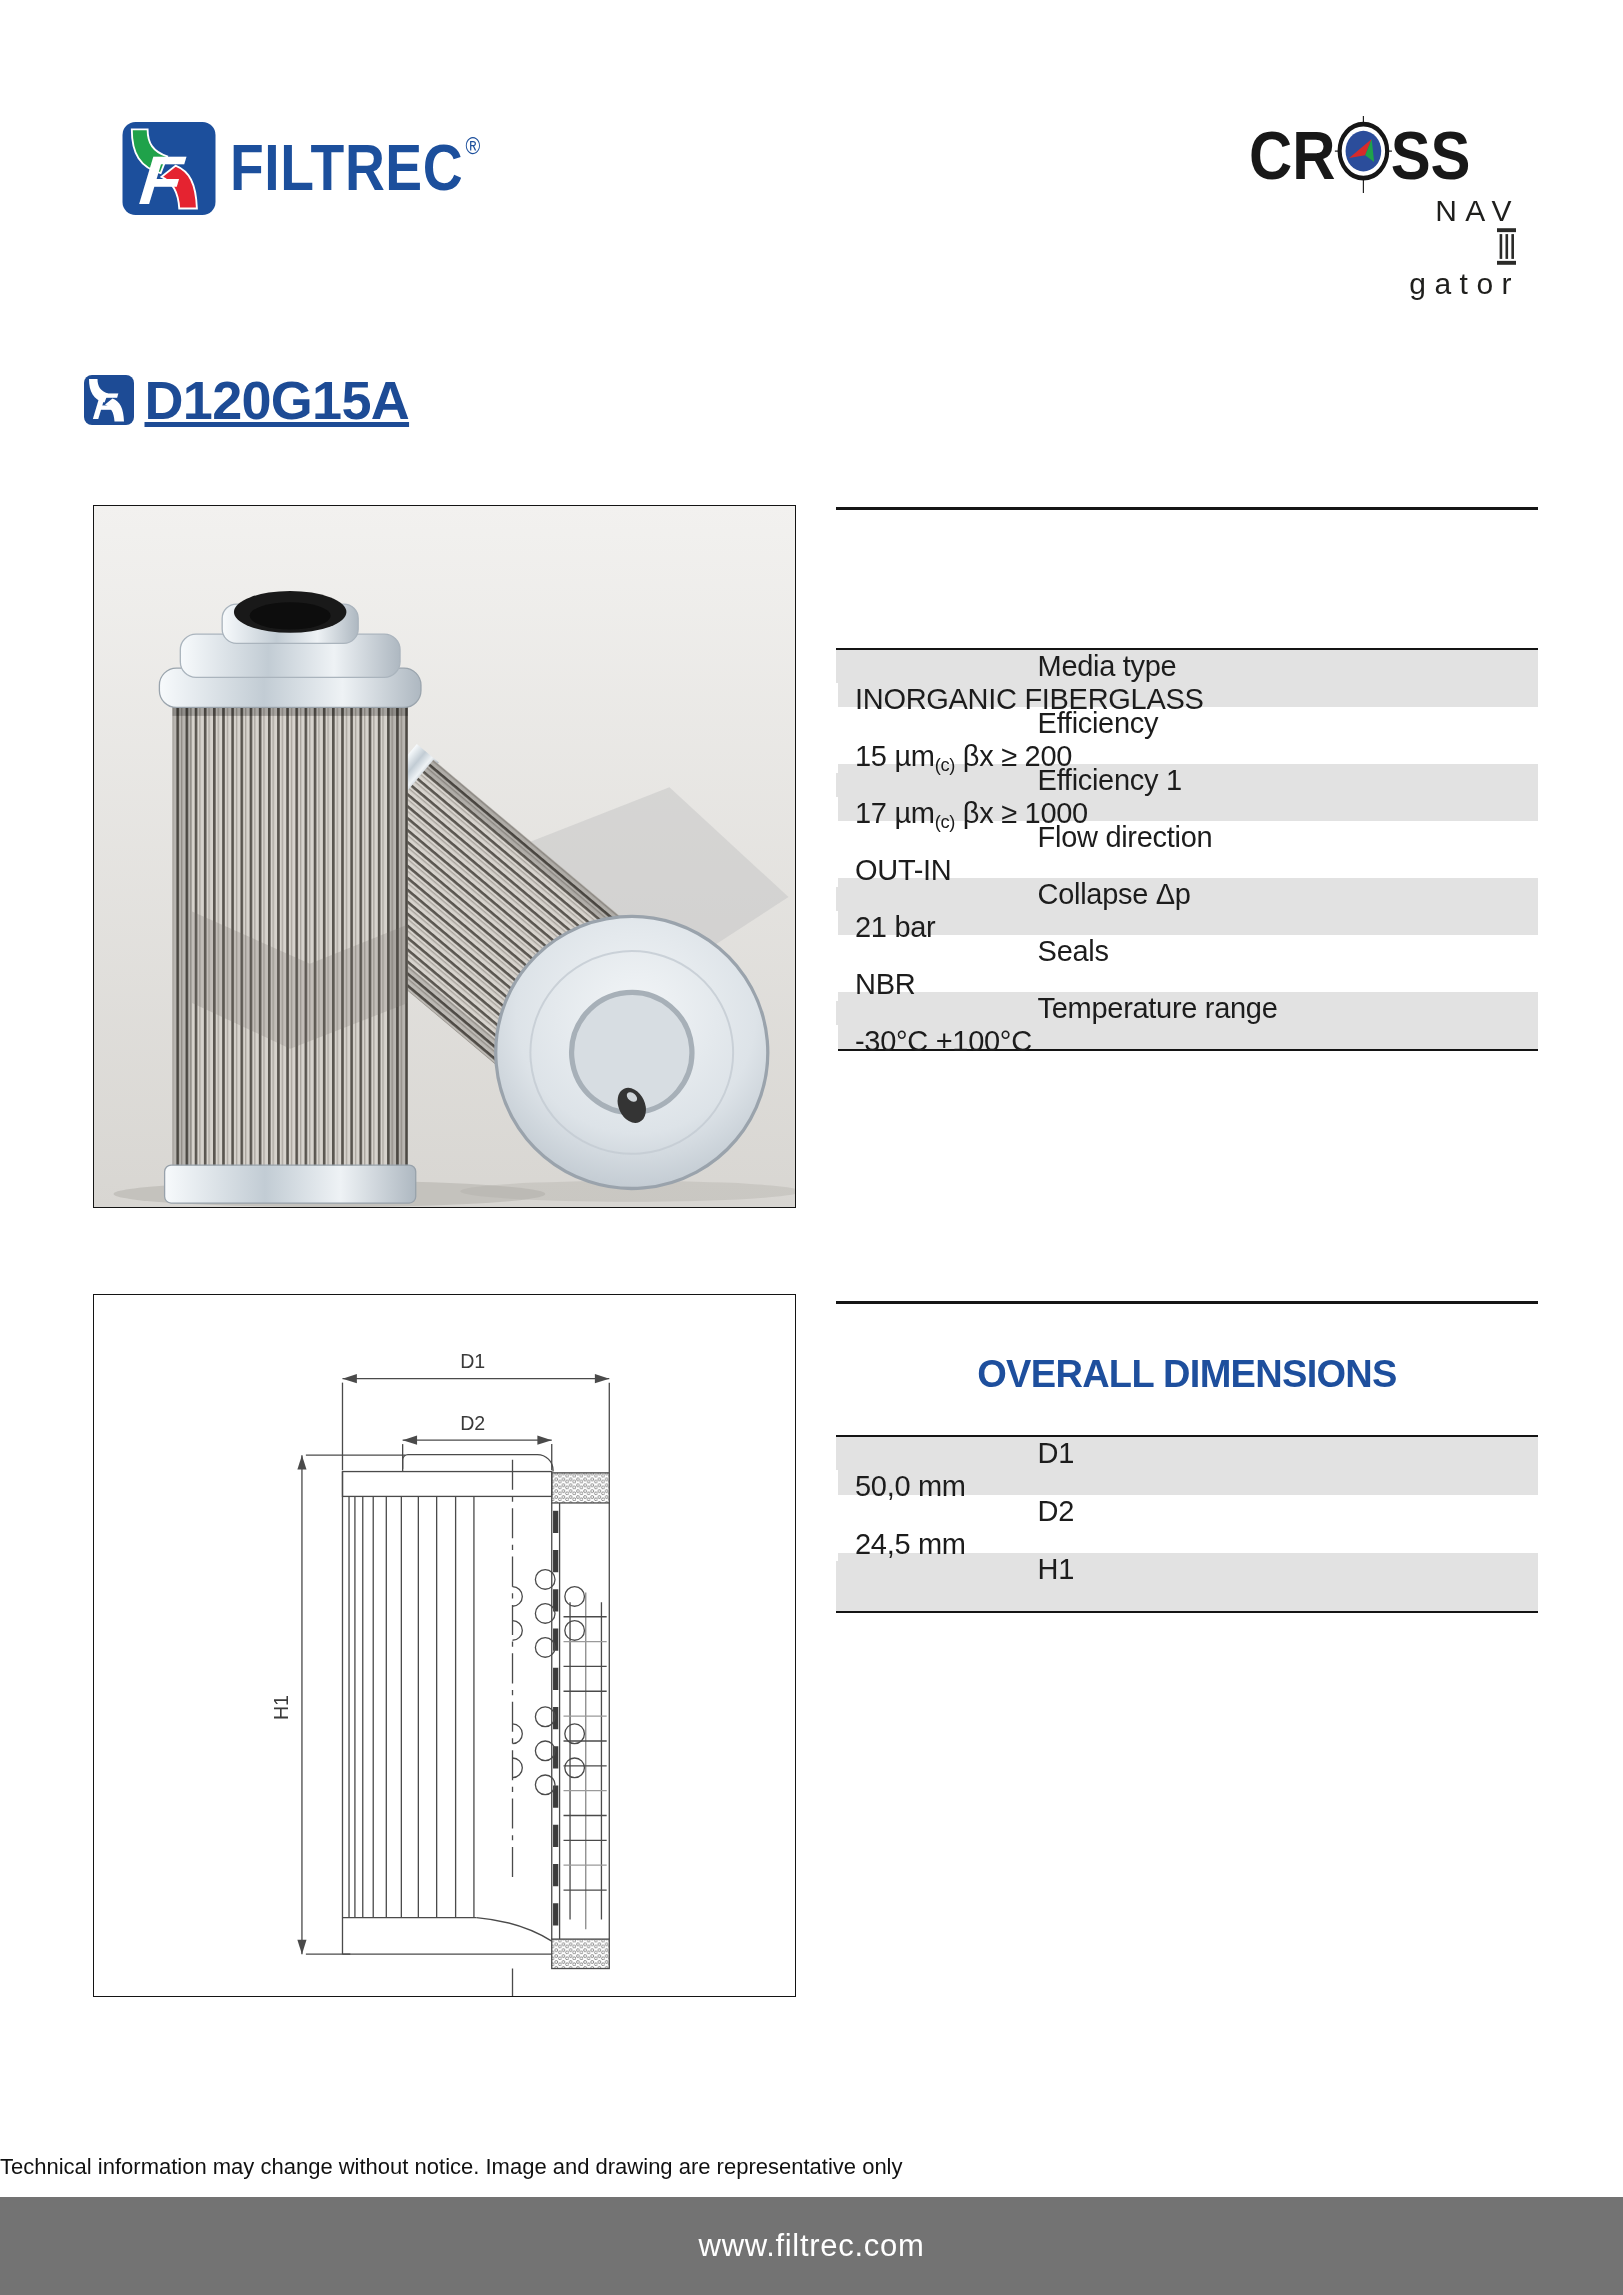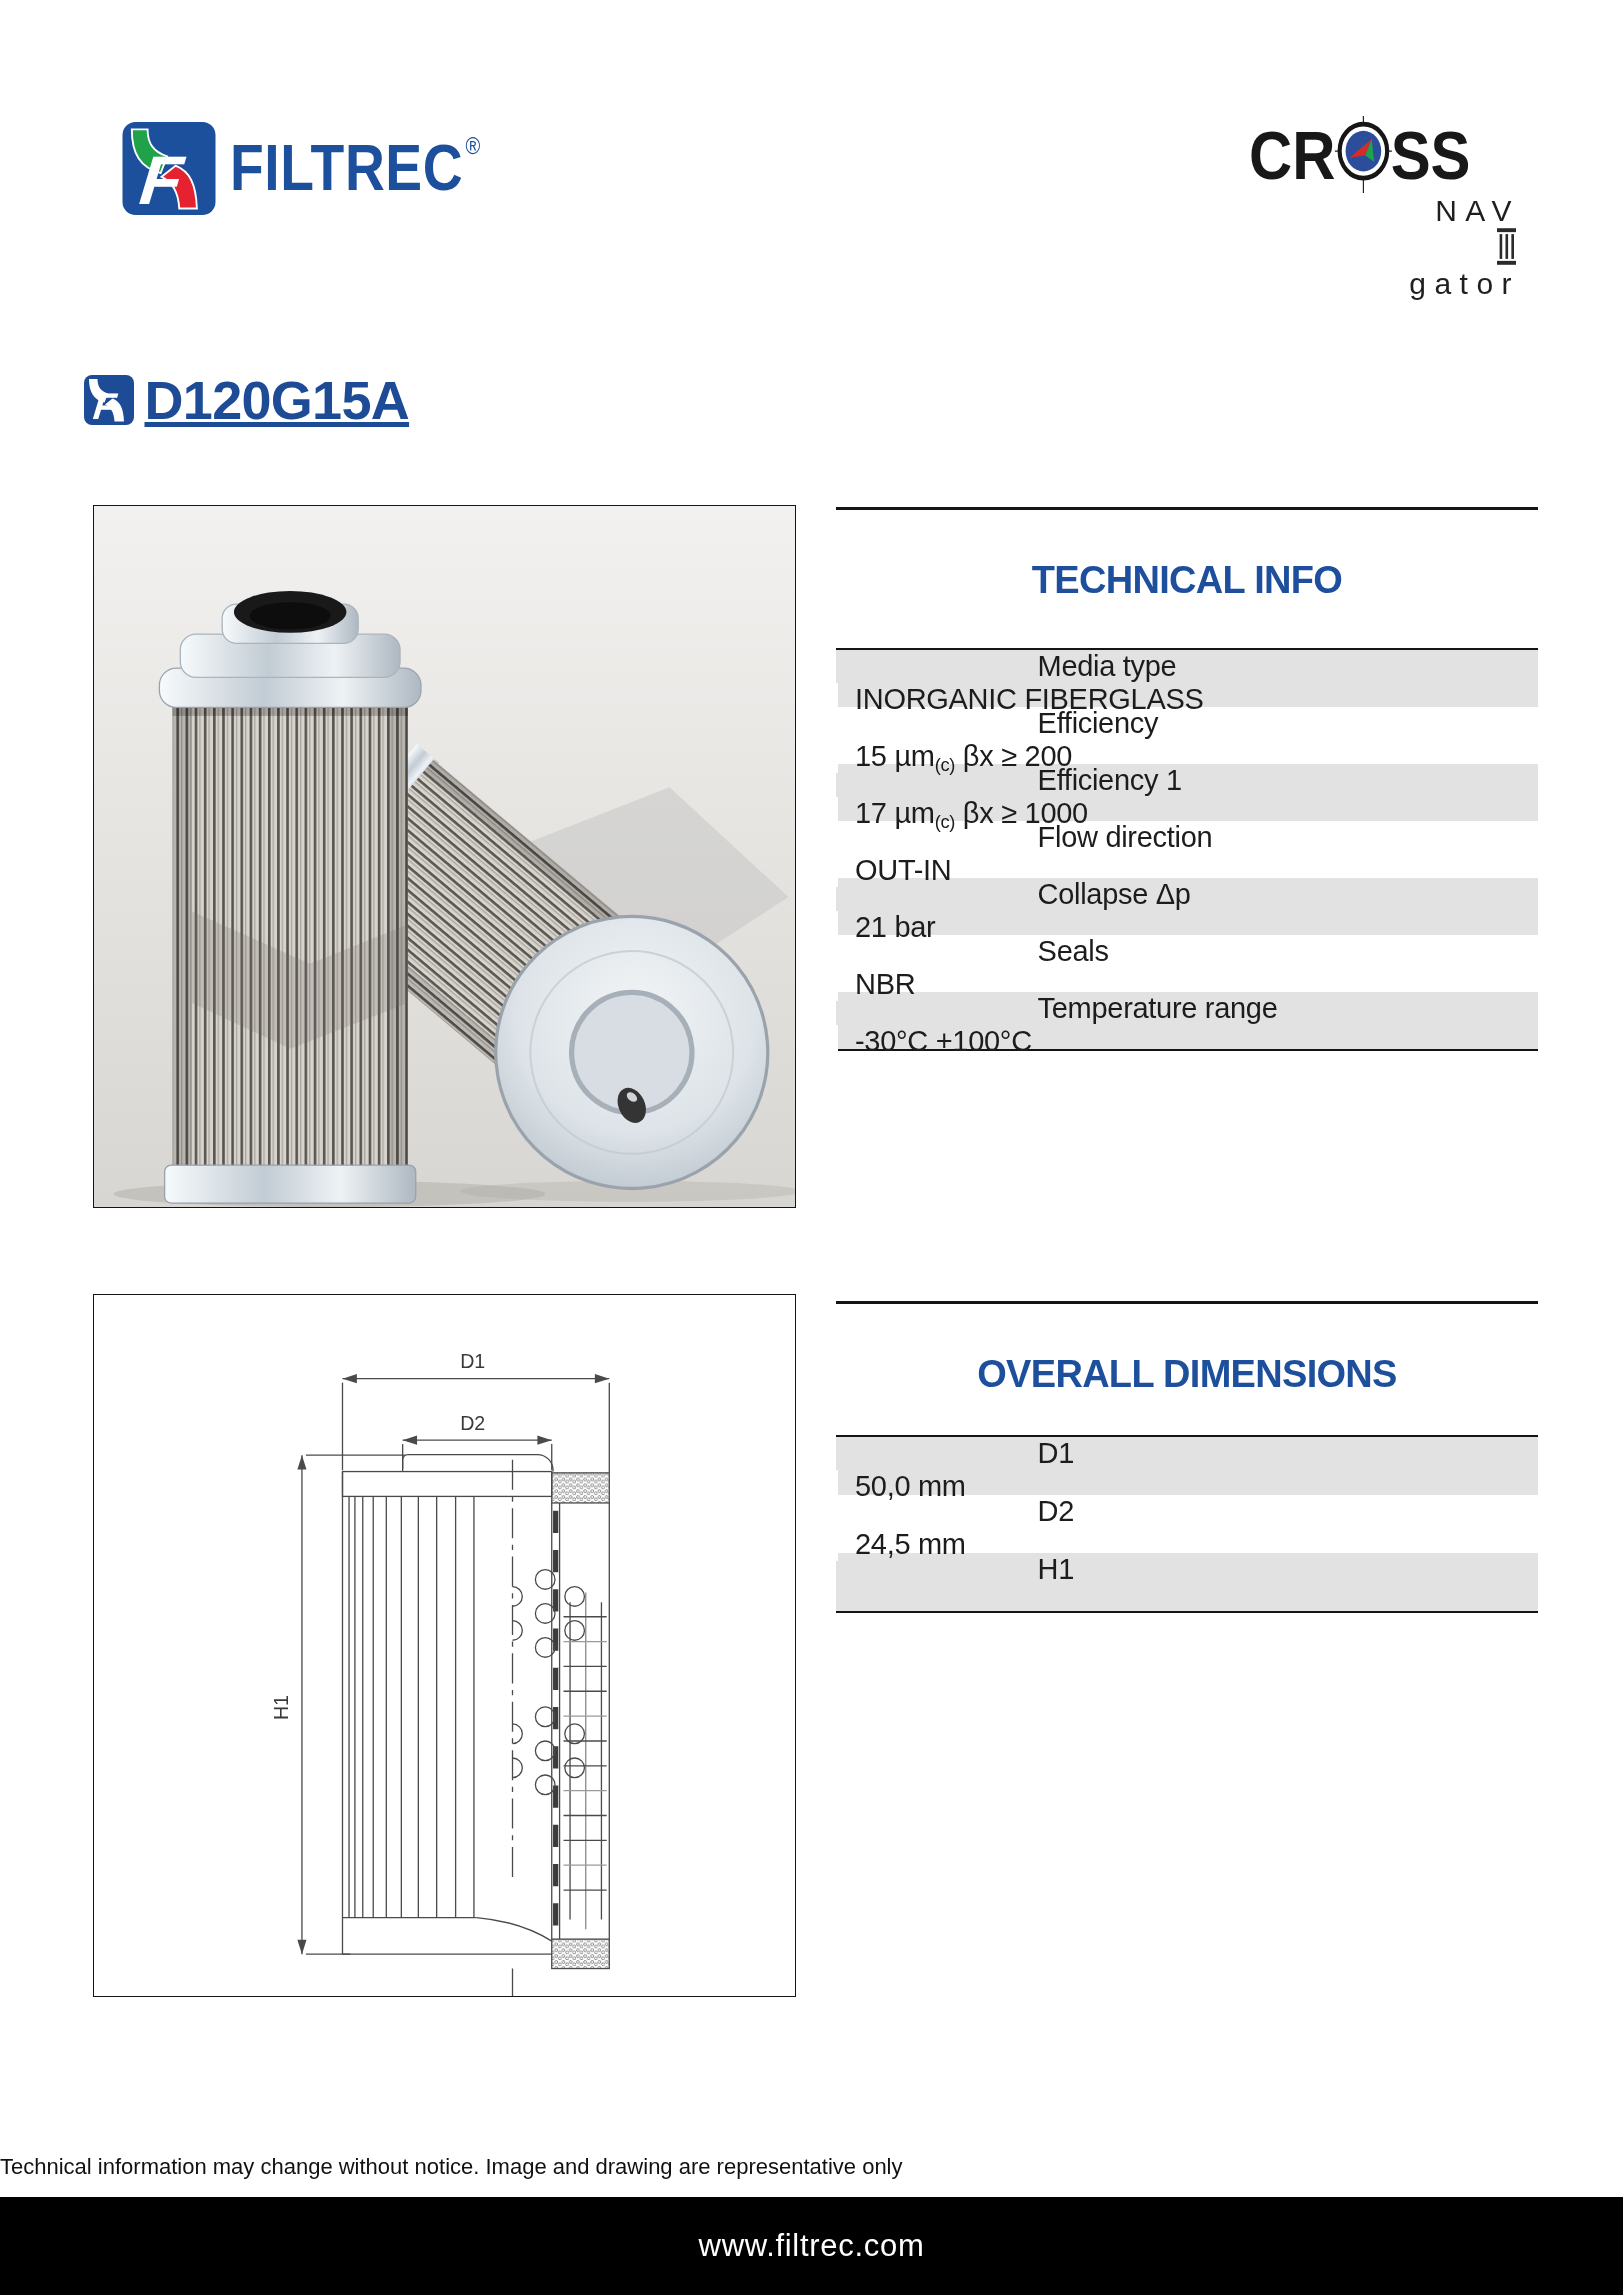--- a/index.html
+++ b/index.html
@@ -47,21 +47,21 @@
   .tcell-label{width:338px;box-sizing:border-box;padding-left:19.6px;
     font-size:29px;color:#1c1c1c;letter-spacing:-0.3px;}
   .tcell-value{flex:1;box-sizing:border-box;padding-left:17px;align-self:stretch;
     display:flex;align-items:center;border-left:2.6px solid #ffffff;
     font-size:29px;color:#1c1c1c;letter-spacing:-0.3px;}
   .tcell-value sub{font-size:18.3px;transform:translateY(7.9px);display:inline-block;}
   
   .disclaimer{position:absolute;left:0;top:2154px;width:1623px;text-align:left;
     font-size:22px;color:#111;}
   .footer-bar{position:absolute;left:0;top:2197px;width:1623px;height:98px;
-    background:#000000;display:flex;align-items:center;justify-content:center;}
+    background:#737373;display:flex;align-items:center;justify-content:center;}
   .footer-url{font-size:31px;color:#ffffff;letter-spacing:0.7px;text-decoration:none;}
 </style>
 </head>
 <body>
 
 <div class="page">
 
   <div class="filtrec-logo">
     <svg class="filtrec-mark" viewBox="0 0 100 100">
       <rect x="0" y="0" width="100" height="100" rx="14" fill="#1c4f9c"></rect>
@@ -167,21 +167,20 @@
         <rect x="100" y="248" width="400" height="60" rx="26" fill="url(#metalV)" stroke="#9aa4ad" stroke-width="2"></rect>
         <rect x="132" y="196" width="336" height="66" rx="24" fill="url(#metalV)" stroke="#aab4bd" stroke-width="2"></rect>
         <rect x="196" y="150" width="208" height="60" rx="22" fill="url(#metalV)" stroke="#aab4bd" stroke-width="2"></rect>
         <ellipse cx="300" cy="162" rx="86" ry="32" fill="#191919"></ellipse>
         <ellipse cx="300" cy="168" rx="62" ry="21" fill="#0d0d0d"></ellipse>
       </g>
     </svg>
   </div>
 
   <div class="rule rule-1"></div>
-  <div class="section-heading heading-1">TECHNICAL INFO</div>
 
   <div class="datatable ti-table">
     <div class="trow">
       <div class="tcell-label">Media type</div>
       <div class="tcell-value">
           <span>INORGANIC FIBERGLASS</span>
         </div>
     </div>
     <div class="trow">
       <div class="tcell-label">Efficiency</div>

